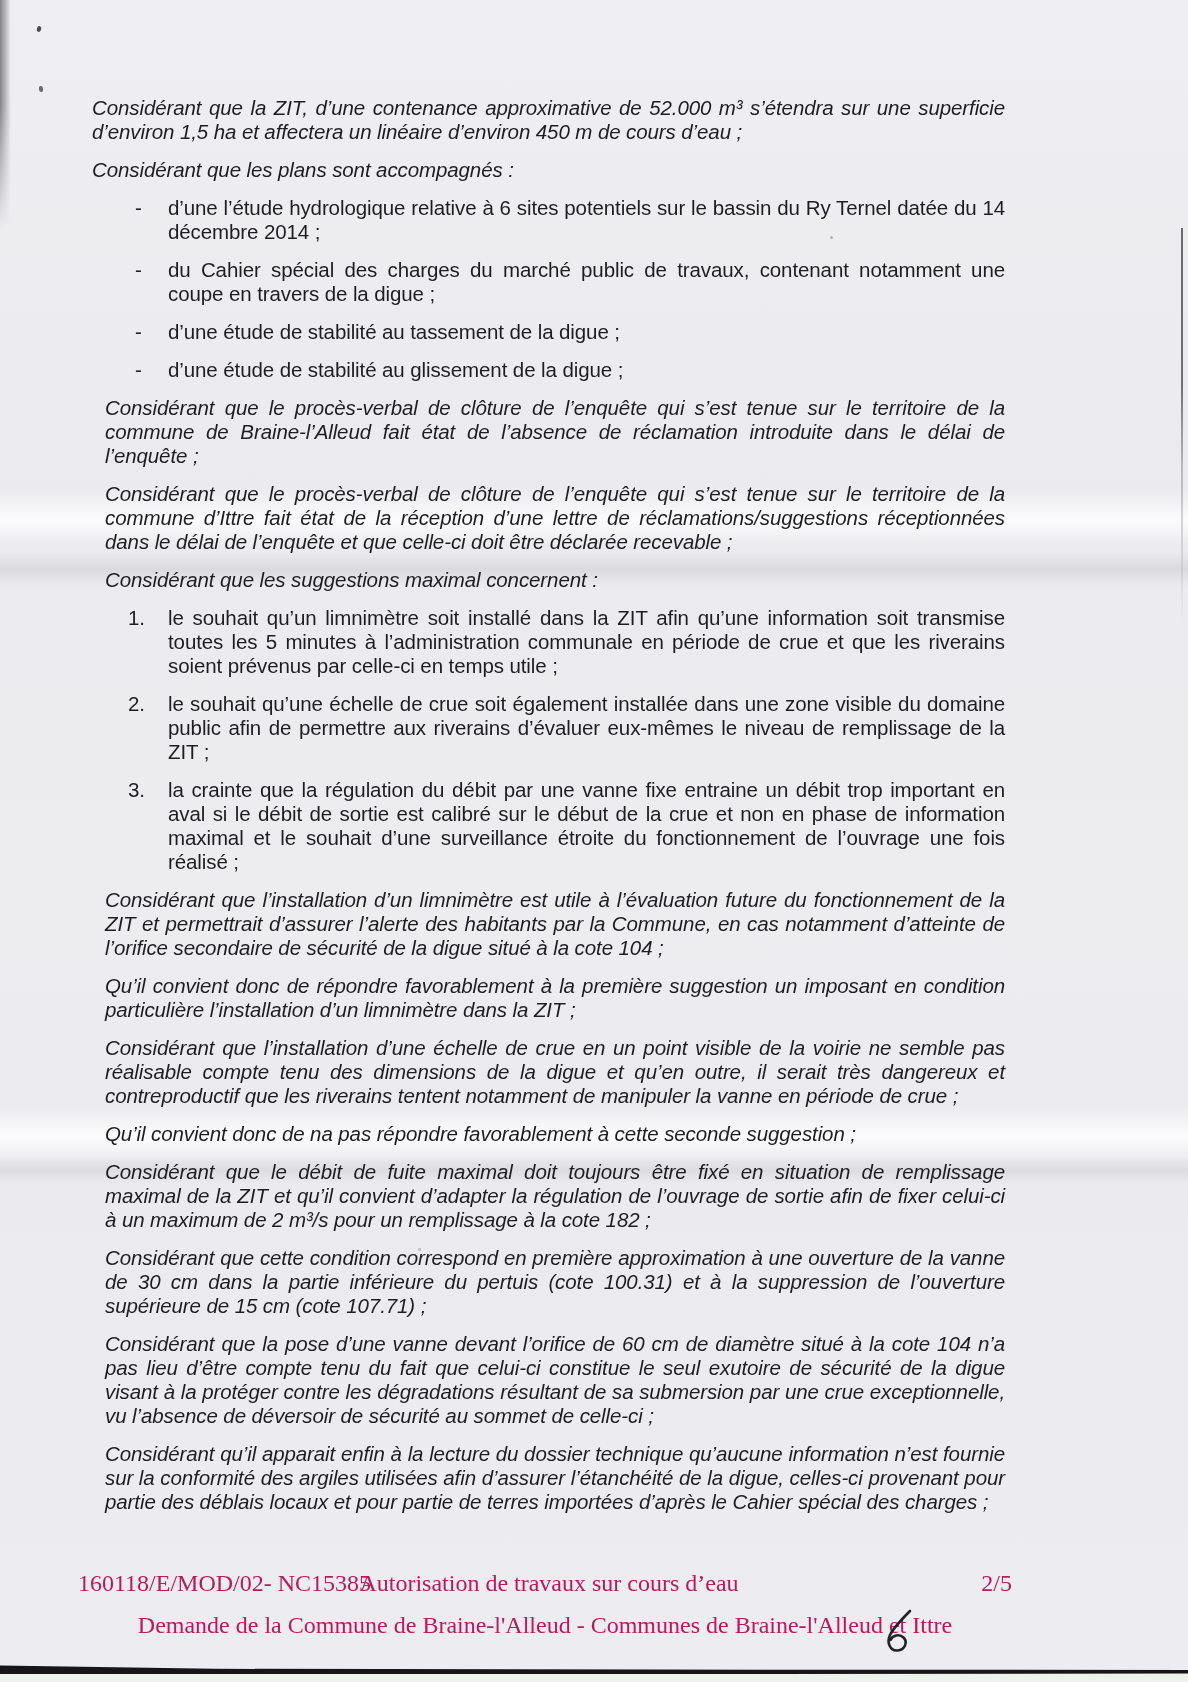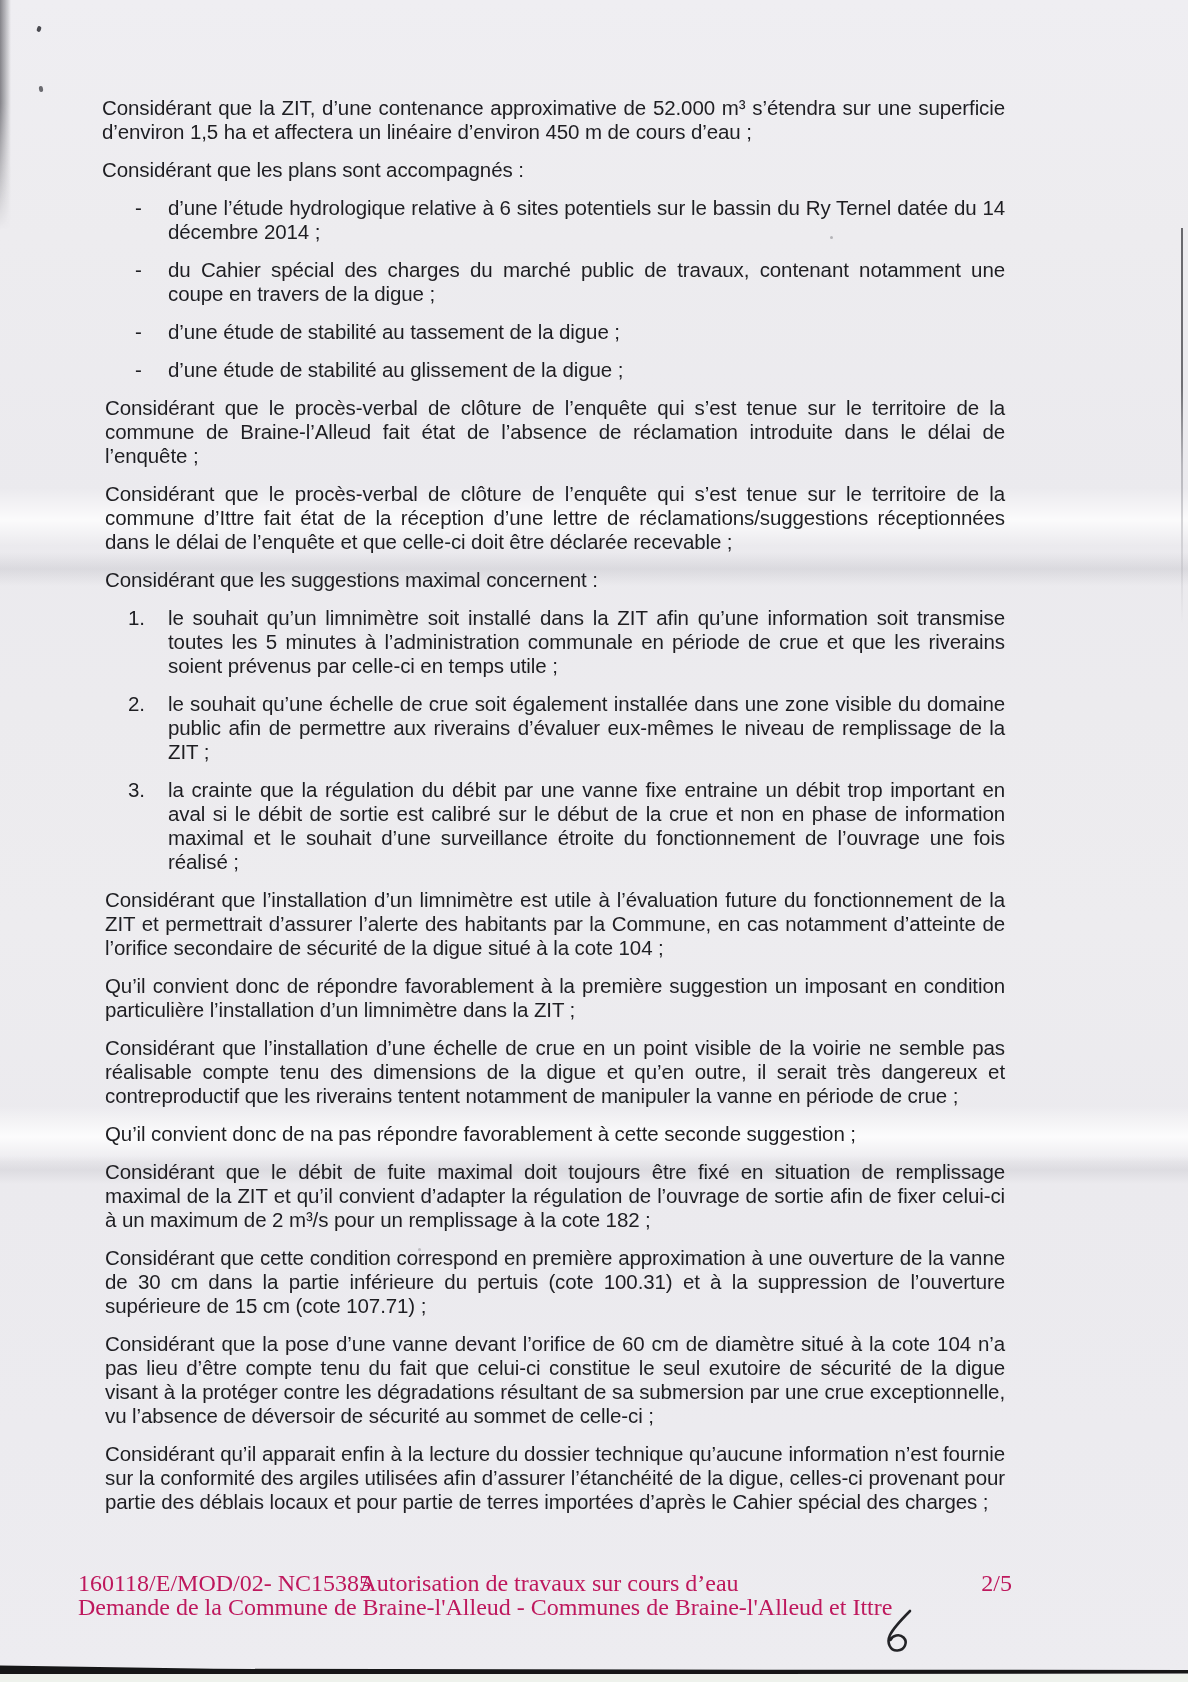--- a/index.html
+++ b/index.html
@@ -56,21 +56,21 @@
   }
 
   
   .content {
     position:absolute; left:90px; top:96px; width:915px;
     color:#1e1e22;
     font-size:20.5px; line-height:24px;
     text-align:justify;
     letter-spacing:-0.1px;
   }
-  .content p { margin:0 0 14px 12px; }
+  .content p { margin:0 0 14px 2px;font-style:italic; }
   .content p.indent { margin-left:15px; }
 
   .list { margin:0 0 0 15px; }
   .li { display:flex; margin:0 0 14px 0; }
   .li .marker { flex:none; width:33px; text-align:left; padding-left:30px; box-sizing:content-box; }
   .li .li-text { flex:1; text-align:justify; }
 
   .nlist { margin:0 0 0 15px; }
   .nli { display:flex; margin:0 0 14px 0; }
   .nli .marker { flex:none; width:40px; padding-left:23px; box-sizing:content-box; }
@@ -79,21 +79,21 @@
   
   .footer {
     position:absolute; left:78px; top:1570px; width:934px;
     font-family:Liberation Serif, serif;
     font-size:24px; color:#be185d;
   }
   .footer-line1 { position:relative; height:24px; }
   .footer-ref   { position:absolute; left:0; top:0; }
   .footer-title { position:absolute; left:8px; right:0; text-align:center; top:0; }
   .footer-page  { position:absolute; right:0; top:0; }
-  .footer-line2 { text-align:left; margin-top:0; }
+  .footer-line2 { text-align:center; margin-top:18px; }
 
   .handwritten {
     position:absolute; left:880px; top:1608px; width:36px; height:48px;
   }
   .handwritten svg { width:100%; height:100%; }
 </style>
 </head>
 <body>
 
 <div class="paper"></div>

